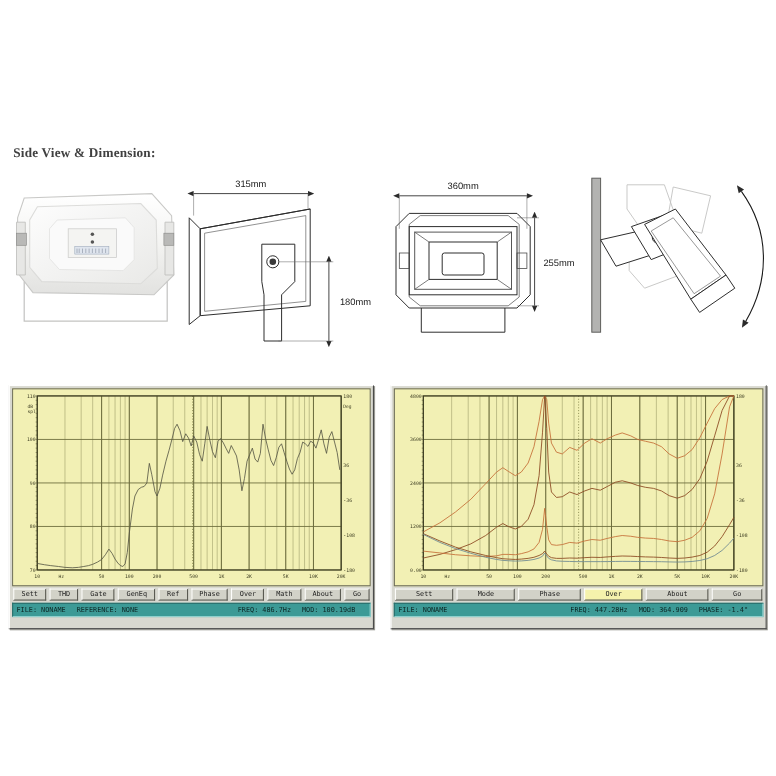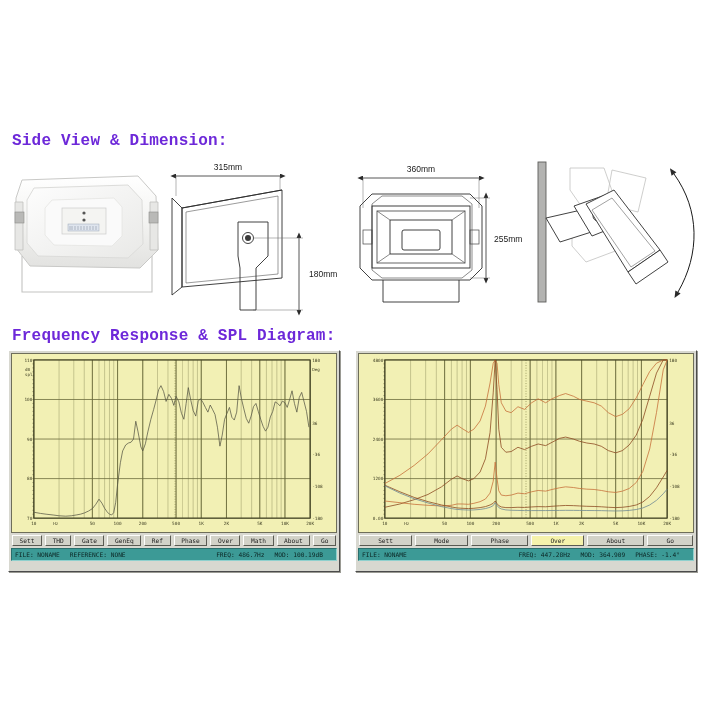--- a/index.html
+++ b/index.html
@@ -5,22 +5,22 @@
   html,body{margin:0;padding:0;}
   body{
     width:705px;height:705px;background:#ffffff;
     font-family:"Liberation Sans",sans-serif;
     overflow:hidden;position:relative;
   }
   .page{position:absolute;left:0;top:0;width:705px;height:705px;}
 
   .section-title{
     position:absolute;
-    font-family:Liberation Mono, monospace;
-    font-weight:bold;font-size:16px;color:#6d28d9;letter-spacing:.2px;
+    font-family:Liberation Serif, serif;
+    font-weight:bold;font-size:12px;color:#404040;letter-spacing:.2px;
   }
   #title-side{left:12px;top:132px;}
   #title-freq{left:12px;top:327px;}
 
   
   .draw-area{position:absolute;left:0;top:150px;width:605px;height:170px;}
   .draw-area svg{display:block;}
 
   
   .analyzer{
@@ -210,21 +210,20 @@
 
         <path d="M586,54 L614,40 L660,100 L628,122 Z" fill="#ffffff"></path>
         <path d="M628,122 L660,100 L668,112 L636,134 Z" fill="#ffffff"></path>
         <path d="M592,60 L612,48 L655,101 L631,117 Z" stroke="#636363" stroke-width="0.6"></path>
 
         <path d="M674,24 C700,60 700,104 678,142" stroke="#1a1a1a" stroke-width="1" marker-start="url(#arrL)" marker-end="url(#arrR)"></path>
       </g>
     </svg>
   </div>
 
-  <div class="section-title" id="title-freq">Frequency Response &amp; SPL Diagram:</div>
 
   <div class="analyzer" id="analyzer-left">
     <div class="plot-wrap">
       <svg id="svg-chart-0" viewBox="0 0 326 180" preserveAspectRatio="none">
           <rect x="0" y="0" width="326" height="180" fill="#f2f0b4"></rect>
           <line x1="22" y1="6" x2="22" y2="166" stroke="#6b6b3c" stroke-width="0.45" opacity="0.75"></line>
           <line x1="47.351583870643935" y1="6" x2="47.351583870643935" y2="166" stroke="#6b6b3c" stroke-width="0.45" opacity="0.75"></line>
           <line x1="62.181309768857915" y1="6" x2="62.181309768857915" y2="166" stroke="#6b6b3c" stroke-width="0.45" opacity="0.75"></line>
           <line x1="72.70316774128787" y1="6" x2="72.70316774128787" y2="166" stroke="#6b6b3c" stroke-width="0.45" opacity="0.75"></line>
           <line x1="80.86455483914142" y1="6" x2="80.86455483914142" y2="166" stroke="#6b6b3c" stroke-width="0.45" opacity="0.75"></line>

